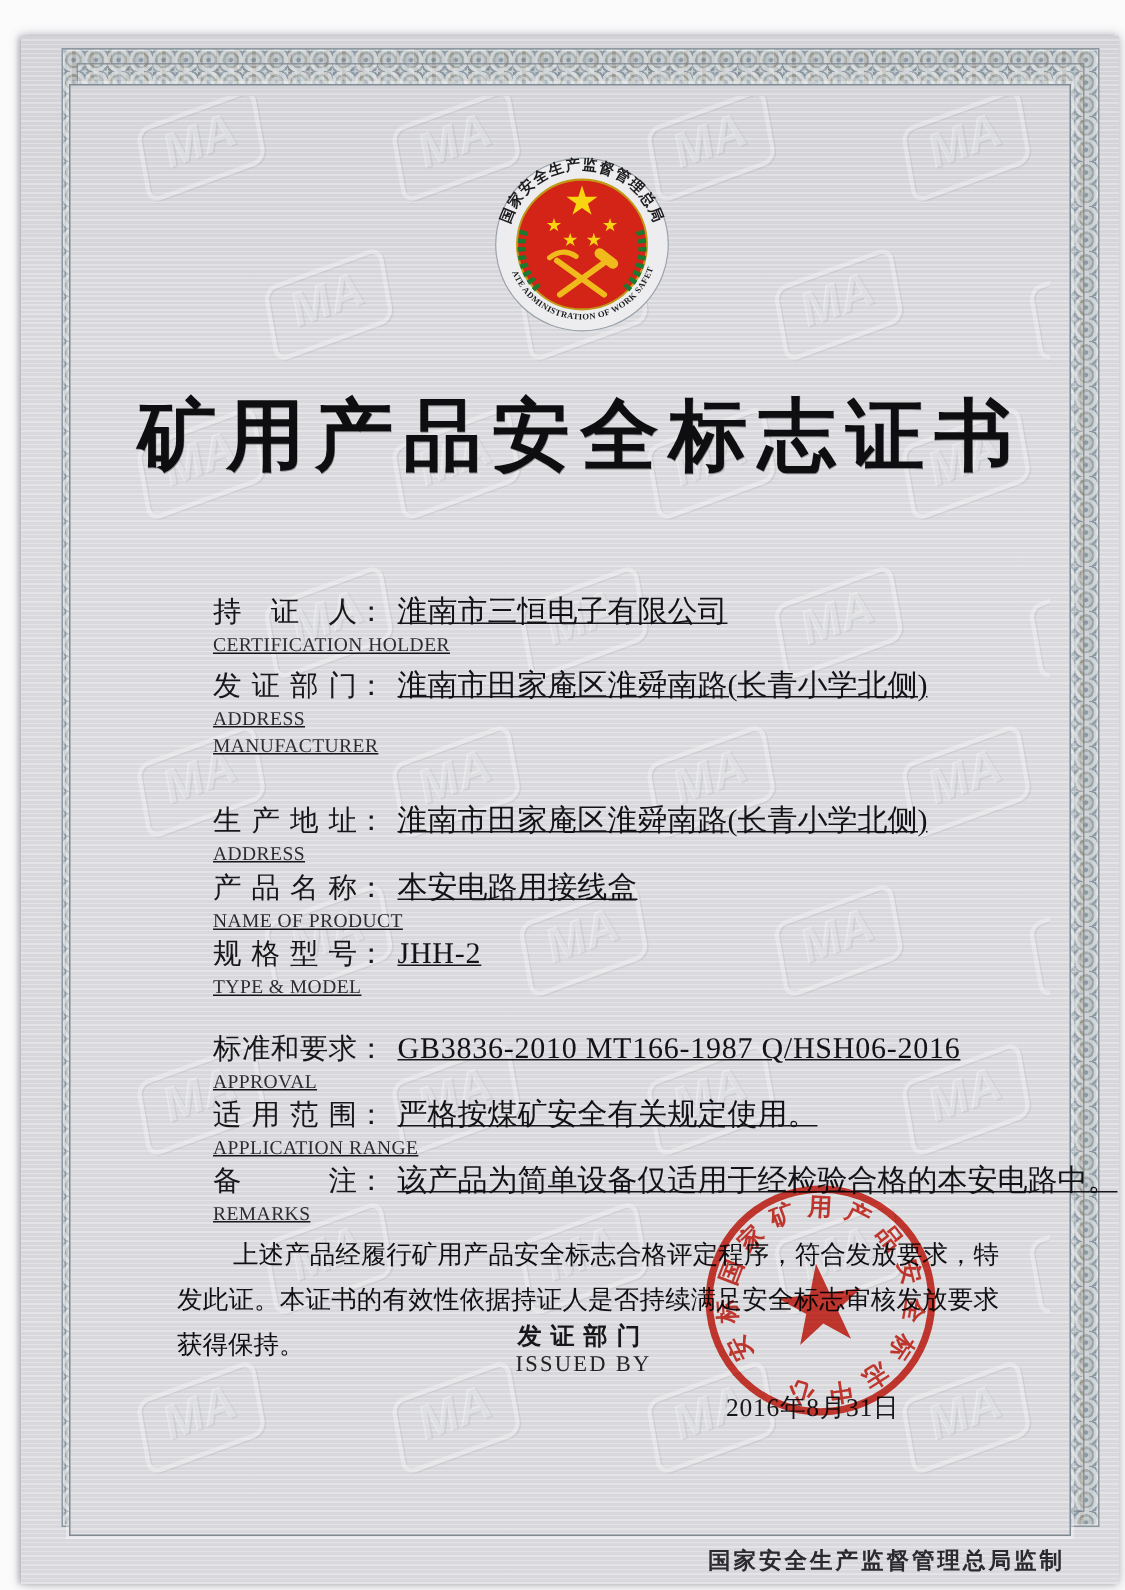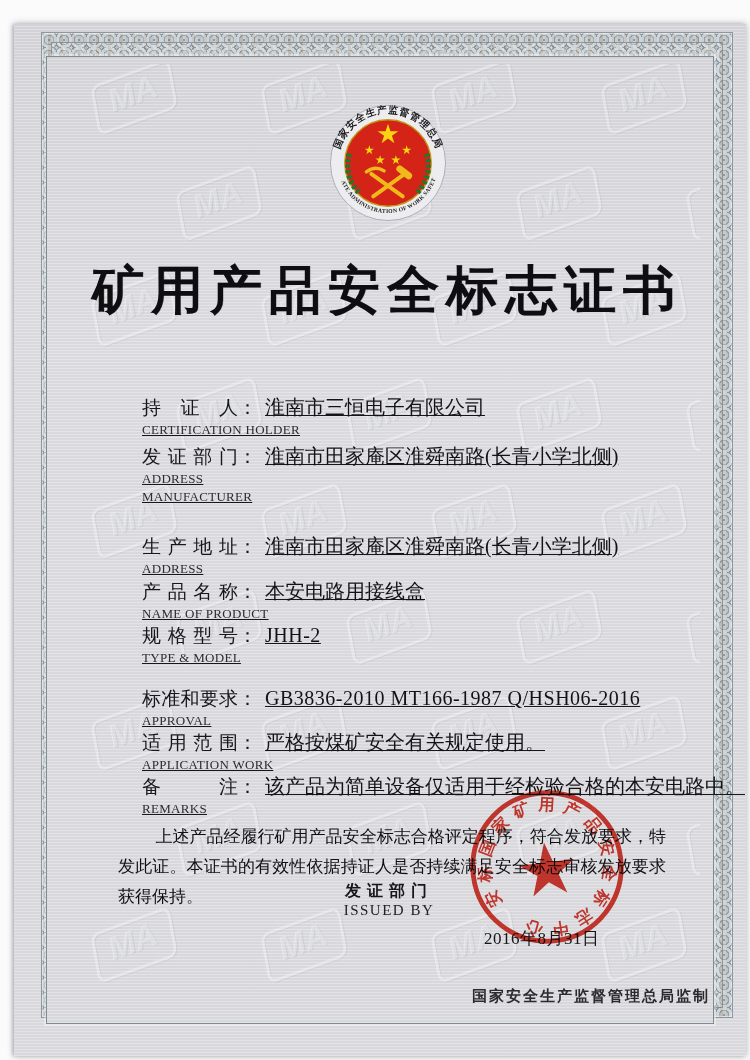--- a/index.html
+++ b/index.html
@@ -63,21 +63,21 @@
     text-indent:2.2em;color:#101013;text-align:justify;}
 
   .issued{top:857px;left:280px;width:190px;text-align:center;}
   .issued-cn{font-size:16px;letter-spacing:6px;font-weight:bold;}
   .issued-en{font-size:15px;letter-spacing:1.5px;color:#222;}
   .issue-date{top:903px;left:470px;font-size:17px;letter-spacing:.5px;}
 
   .stamp{top:757px;left:447px;width:172px;height:172px;transform:rotate(-7deg);
     opacity:.9;mix-blend-mode:multiply;}
 
-  .footer{top:963px;right:36px;font-size:15px;letter-spacing:2px;font-weight:bold;color:#2a2a2f;}
+  .footer{top:1007px;right:36px;font-size:15px;letter-spacing:2px;font-weight:bold;color:#2a2a2f;}
 
   .emblem{top:80px;left:315px;width:118px;height:118px;}
 </style>
 </head>
 <body>
 
 <div class="paper">
   <div class="frame">
     <div class="frame-mid"></div>
   </div>
@@ -179,21 +179,21 @@
       <div class="field" style="top:229px">
         <div class="tr-cn"><span class="flabel">规格型号</span><span class="colon">：</span><span class="fvalue num">JHH-2</span></div>
         <div class="en">TYPE &amp; MODEL</div>
       </div>
       <div class="field" style="top:292px">
         <div class="tr-cn"><span class="flabel">标准和要求</span><span class="colon">：</span><span class="fvalue num">GB3836-2010 MT166-1987 Q/HSH06-2016</span></div>
         <div class="en">APPROVAL</div>
       </div>
       <div class="field" style="top:335px">
         <div class="tr-cn"><span class="flabel">适用范围</span><span class="colon">：</span><span class="fvalue">严格按煤矿安全有关规定使用。</span></div>
-        <div class="en">APPLICATION WORK</div>
+        <div class="en">APPLICATION RANGE</div>
       </div>
       <div class="field" style="top:379px">
         <div class="tr-cn"><span class="flabel">备注</span><span class="colon">：</span><span class="fvalue">该产品为简单设备仅适用于经检验合格的本安电路中。</span></div>
         <div class="en">REMARKS</div>
       </div>
     </div>
 
     <div class="abs statement">上述产品经履行矿用产品安全标志合格评定程序，符合发放要求，特发此证。本证书的有效性依据持证人是否持续满足安全标志审核发放要求获得保持。</div>
 
     <div class="abs issued">

